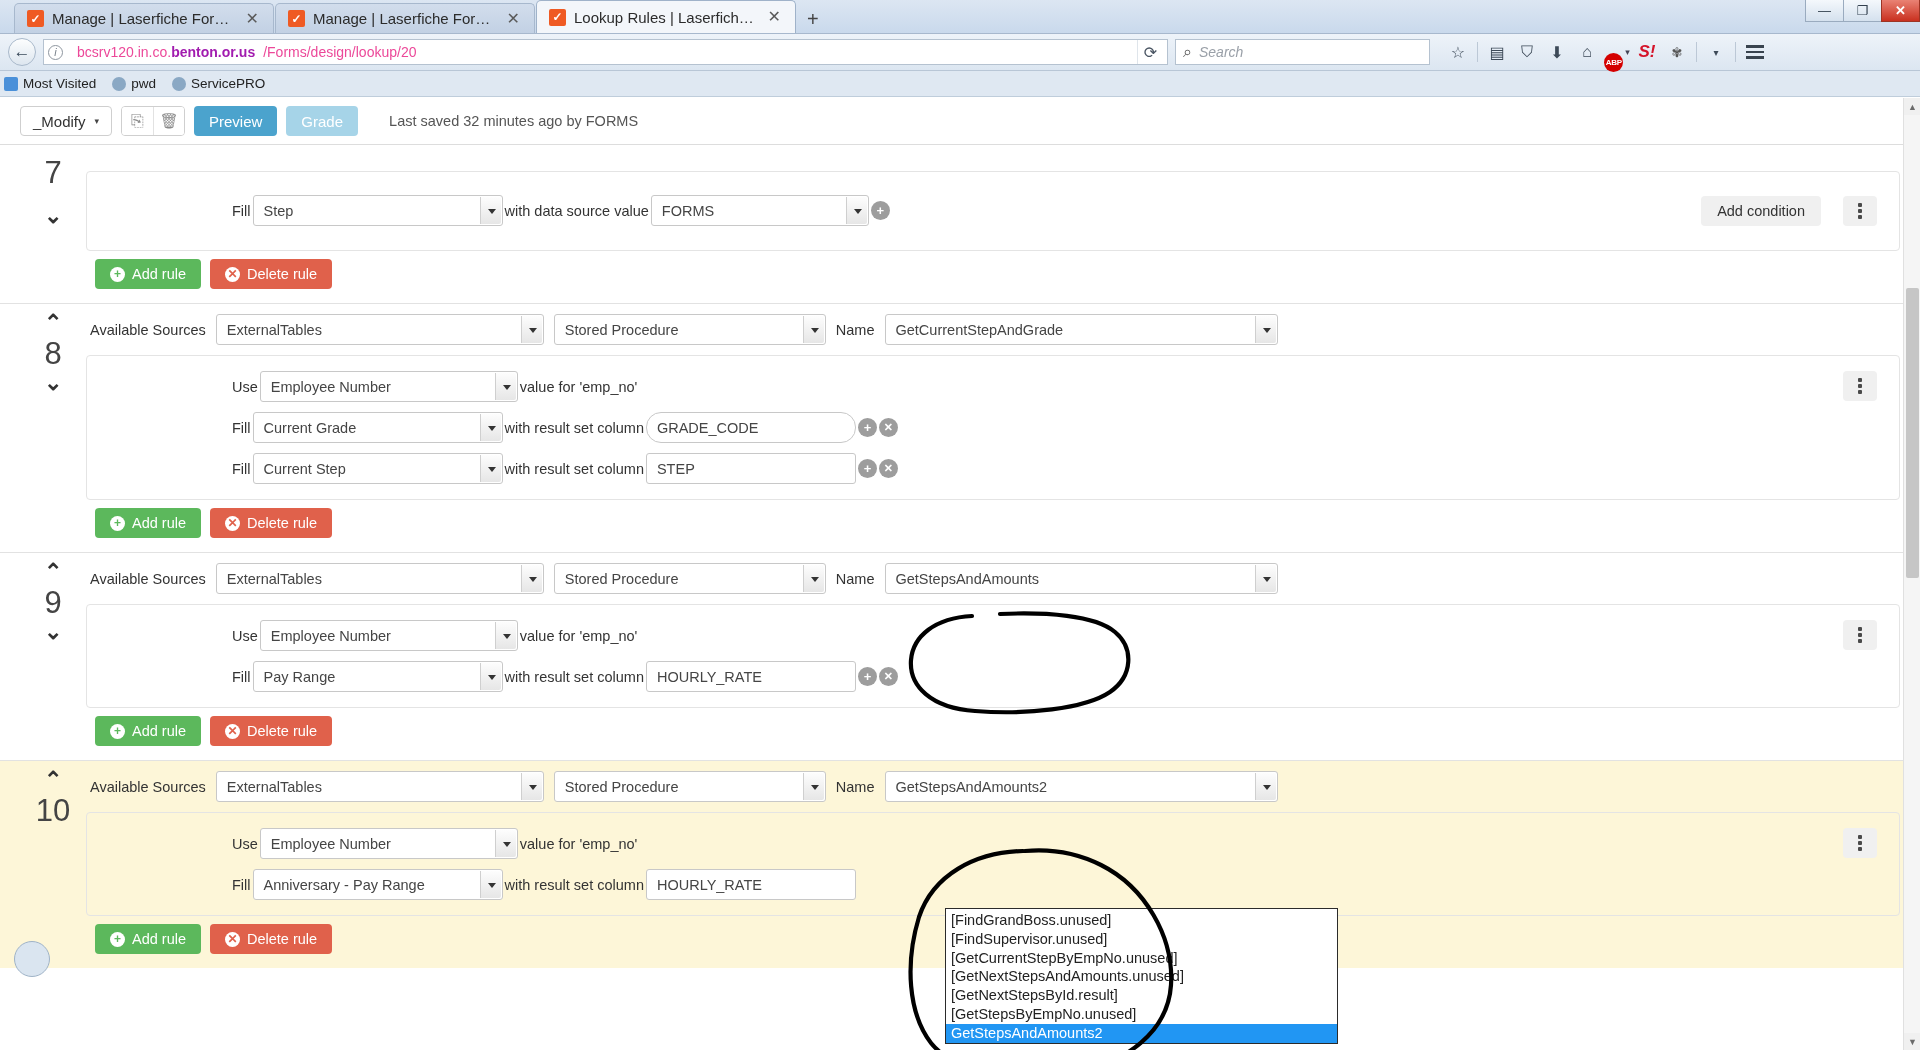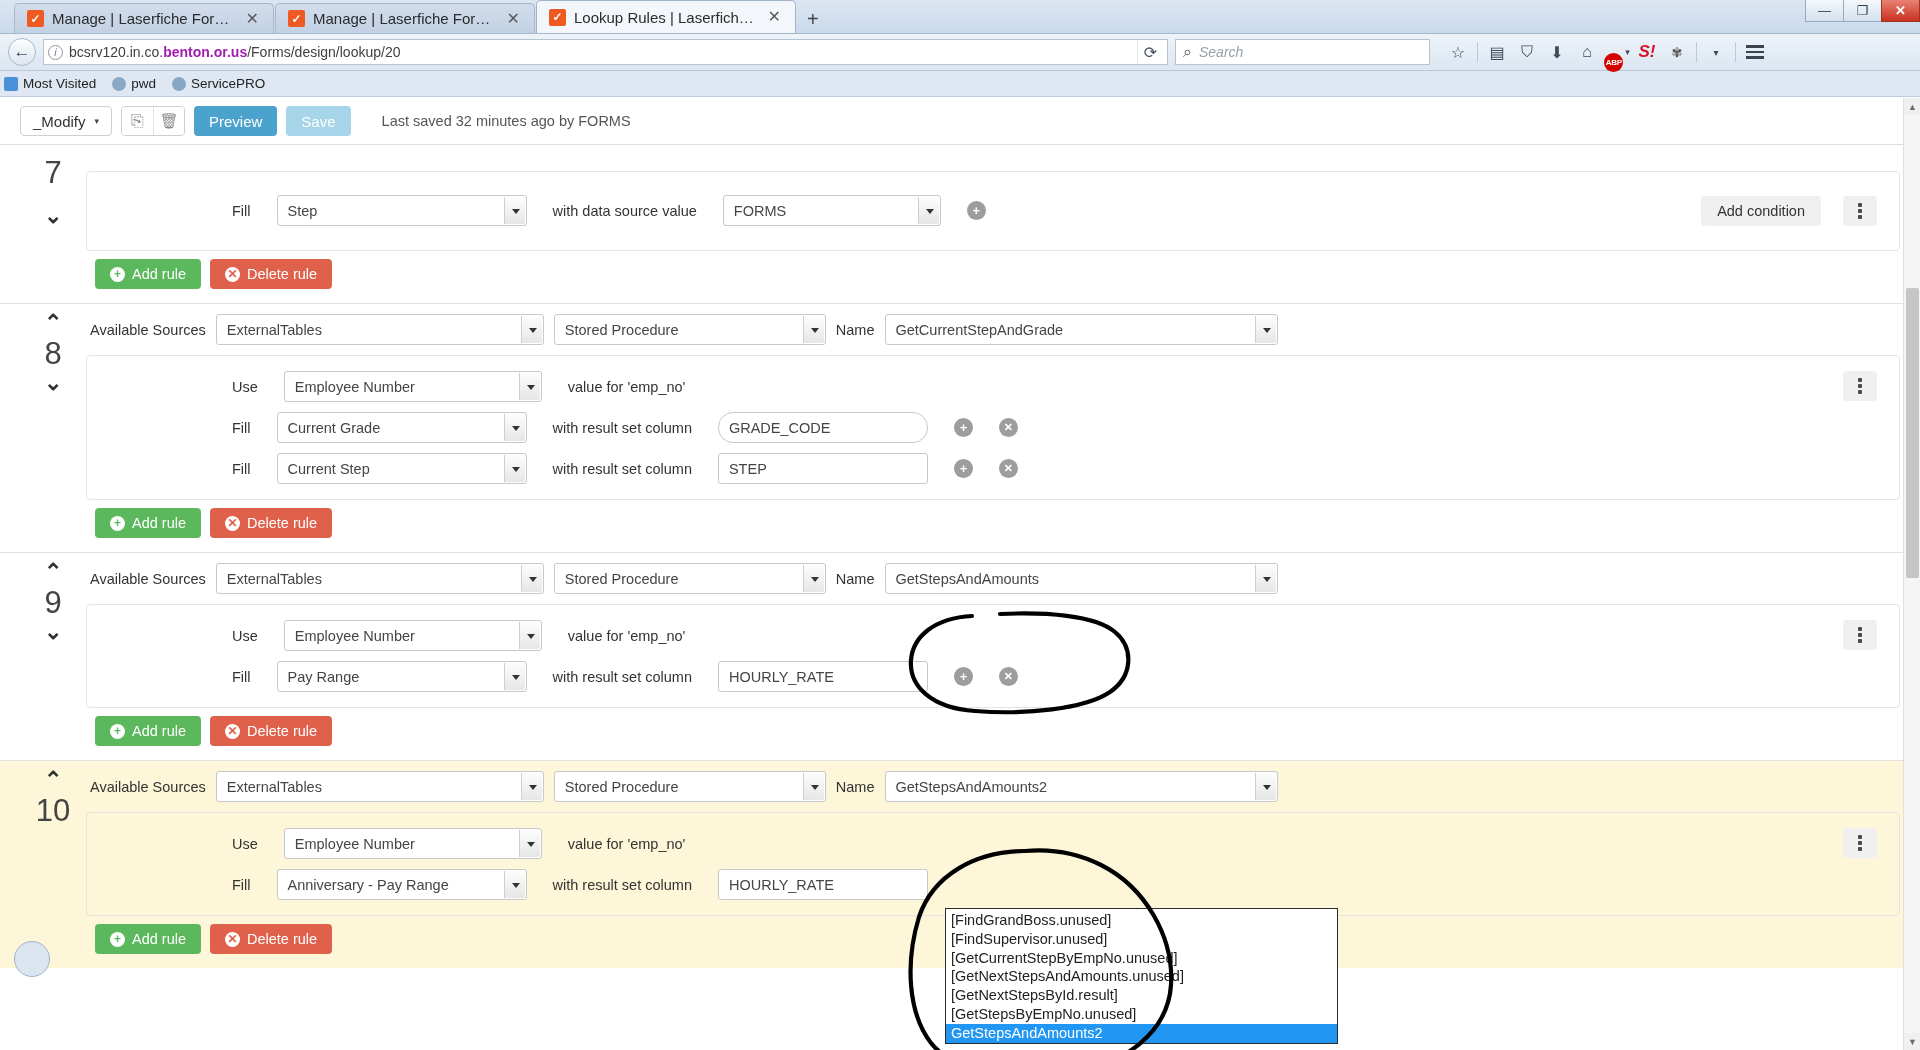--- a/index.html
+++ b/index.html
@@ -143,21 +143,21 @@
     border: 1.4px solid #8e969f;
     border-radius: 50%;
     font-size: 11px;
     display: flex; align-items: center; justify-content: center;
     color: #7b838c;
     font-style: italic;
     flex: 0 0 auto;
   }
   .url-text { flex: 1; white-space: nowrap; overflow: hidden; }
   .url-text b { color: #a21caf; font-weight: bold; }
-  .url-text .dim { color: #404040; }
+  .url-text .dim { color: #ec4899; margin-left: 8px; }
   .reload-btn {
     width: 26px; height: 24px;
     display: flex; align-items: center; justify-content: center;
     font-size: 16px; color: #4a5563;
     border-left: 1px solid #dfe5eb;
   }
   .searchbar {
     flex: 0 0 255px;
     height: 26px;
     background: #fff;
@@ -371,21 +371,21 @@
     margin: 0 20px 0 86px;
     border: 1px solid #e4e4e4;
     border-radius: 4px;
     padding: 10px 0;
     position: relative;
     background: transparent;
   }
   .inner-row {
     display: flex;
     align-items: center;
-    gap: 26px;
+    gap: 2px;
     padding: 5px 0 5px 145px;
   }
 
   .circ-btn {
     width: 19px; height: 19px;
     border-radius: 50%;
     background: #9d9d9d;
     color: #fff;
     font-size: 13px;
     font-weight: bold;
@@ -587,21 +587,21 @@
     <div class="app-toolbar">
       <div class="btn-modify">
         <span>_Modify</span>
         <span class="caret-dn">▾</span>
       </div>
       <div class="icon-group">
         <div class="icon-btn">⎘</div>
         <div class="icon-btn" style="font-size:15px;">🗑</div>
       </div>
       <div class="btn-preview">Preview</div>
-      <div class="btn-save">Save</div>
+      <div class="btn-save">Grade</div>
       <div class="lastsaved">Last saved 32 minutes ago by FORMS</div>
     </div>
 
     <div class="rules-area">
 
       <div class="rule-block" style="padding-top:8px;">
         <div class="num-col" style="top:10px;">7</div>
         <div class="chev" style="top:60px;">⌄</div>
 
         <div class="rule-body" style="margin-top:18px;height:80px;padding-top:18px;">

